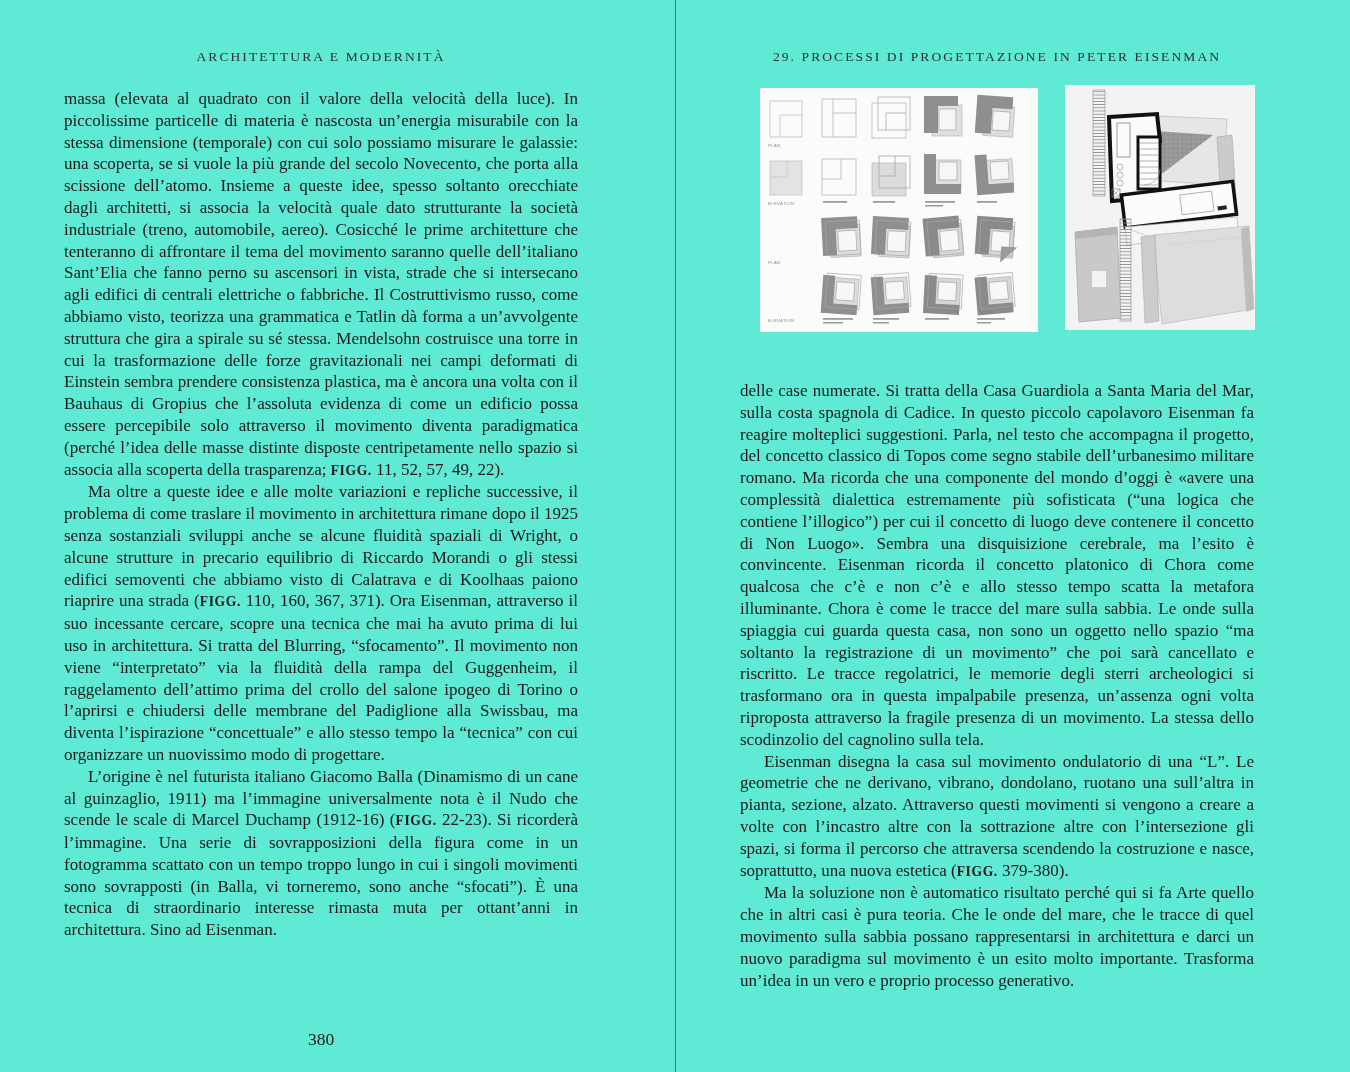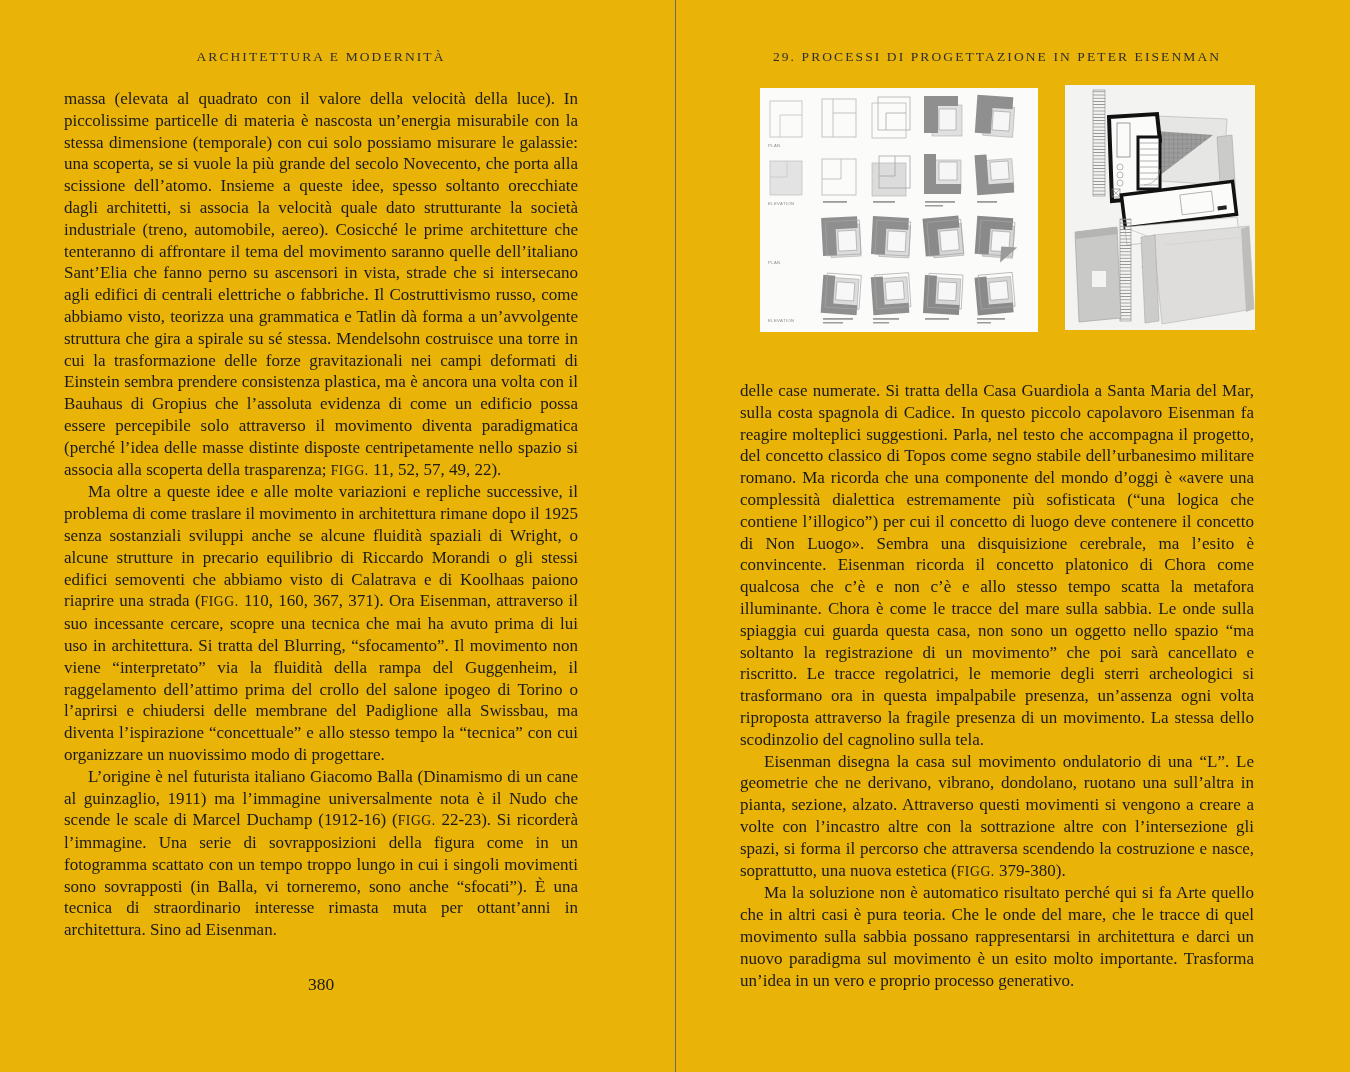--- a/index.html
+++ b/index.html
@@ -1,17 +1,17 @@
 <!DOCTYPE html>
 <html lang="it"><head>
 <meta charset="utf-8">
 <style>
   html,body { margin:0; padding:0; background:#ffffff; }
   .spread {
-    position:relative; width:1350px; height:1072px; background:#eab308;
+    position:relative; width:1350px; height:1072px; background:#5eead4;
     font-family:"Liberation Serif", serif; color:#1a1a1a; overflow:hidden;
   }
   .gutter-line {
     position:absolute; left:675px; top:0; width:1px; height:1072px;
     background:#6a6a6a;
   }
   .page { position:absolute; top:0; height:1072px; }
   .page-left  { left:0;   width:675px; }
   .page-right { left:676px; width:674px; }
 
@@ -23,24 +23,24 @@
   .body-text {
     position:absolute; left:64px; width:514px;
     text-align:justify; font-size:17px; line-height:21.8px;
     hyphens:auto; -webkit-hyphens:auto;
   }
   .body-left  { top:88px;  }
   .body-right { top:380px; }
   .body-text p { margin:0; padding:0; }
   .body-text p.indent { text-indent:24px; }
   .it { }
-  .figref { font-size:0.8em; letter-spacing:0.6px; }
+  .figref { font-size:0.8em; letter-spacing:0.6px;font-weight:bold; }
 
   .folio {
-    position:absolute; top:974px; left:64px; width:514px;
+    position:absolute; top:1029px; left:64px; width:514px;
     text-align:center; font-size:17.5px; color:#1a1a1a;
   }
 
   .fig-grid { position:absolute; top:88px; left:84px; width:278px; height:244px; background:#fbfbfa; }
   .fig-plan { position:absolute; top:85px; left:389px; width:190px; height:245px; }
   .fig-caption {
     position:absolute; top:342px; left:64px; width:514px;
     font-size:17px; color:#1a1a1a;
   }
   .fig-caption .capnum { margin-right:10px; }

